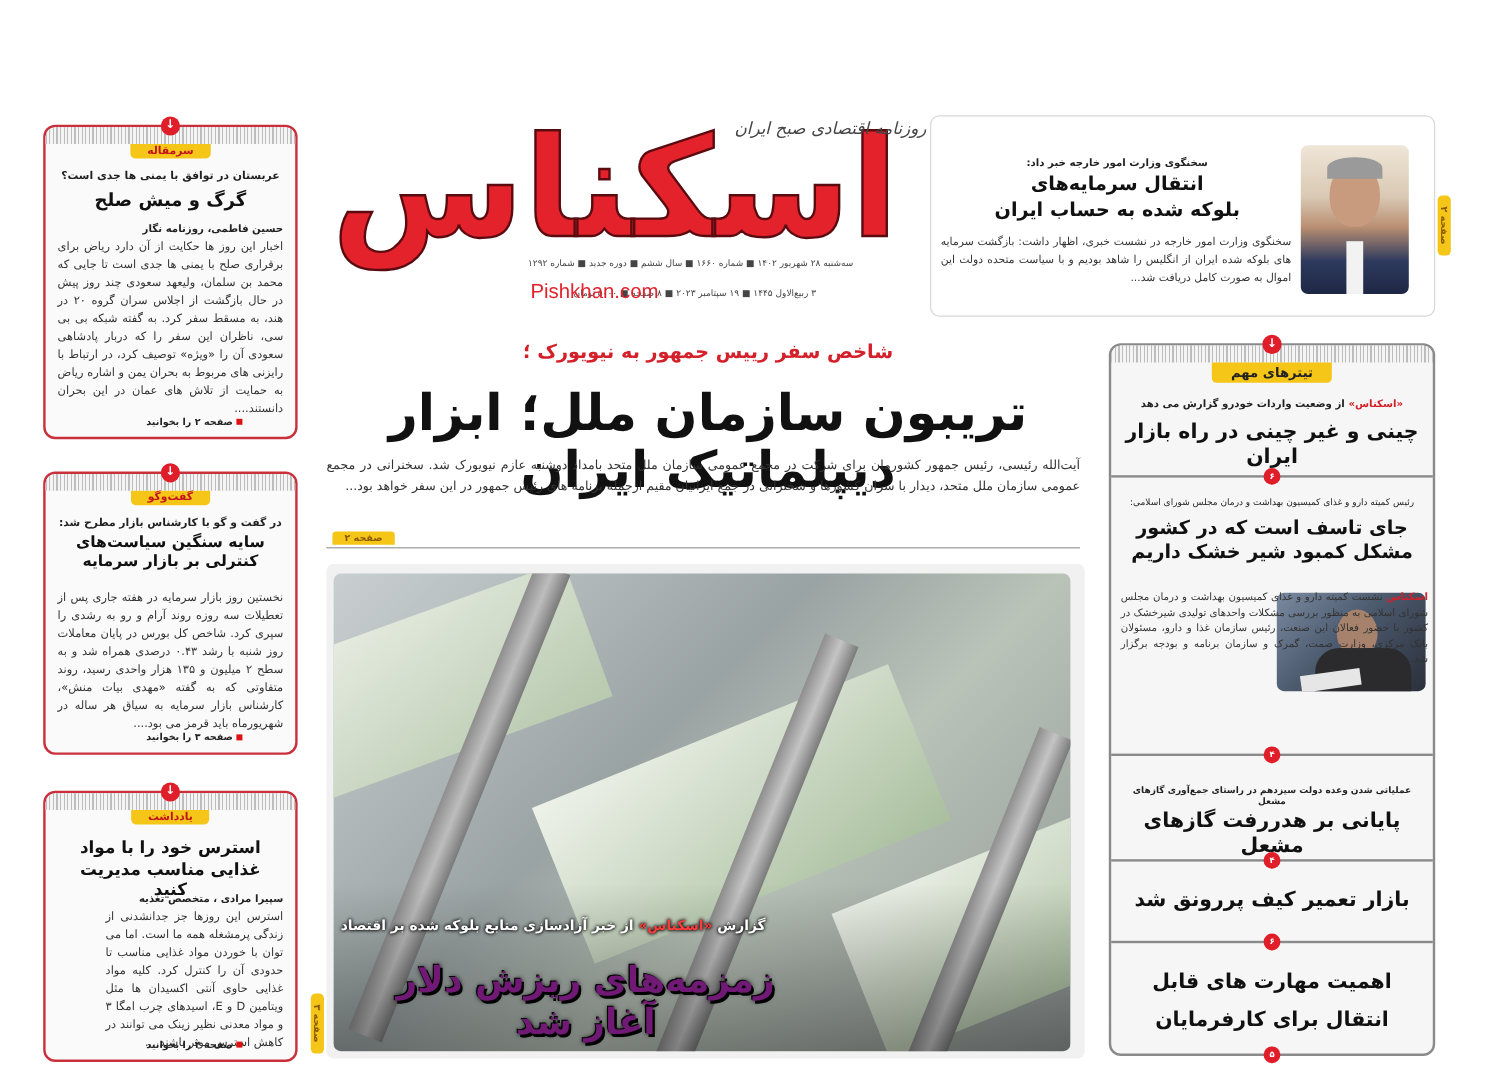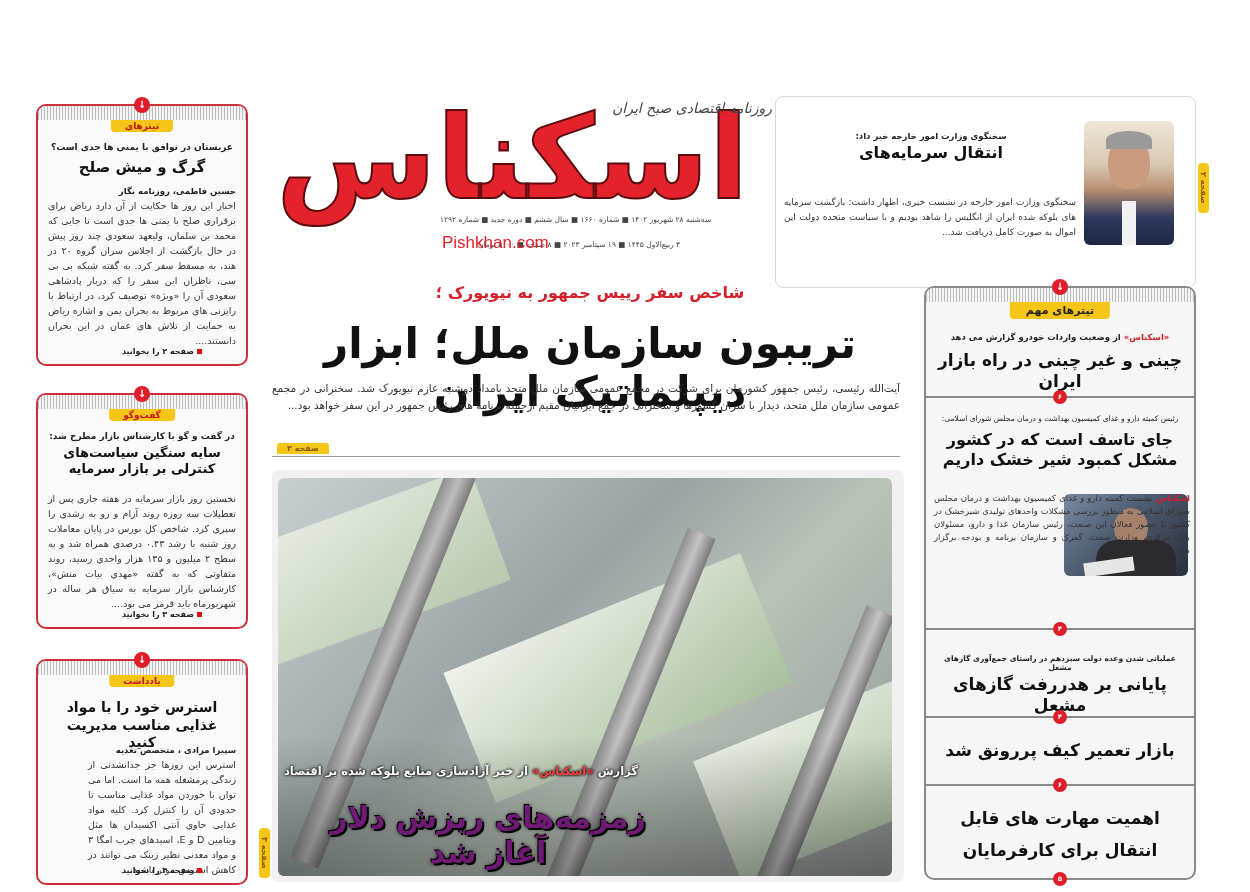--- a/index.html
+++ b/index.html
@@ -15,36 +15,36 @@
   .author{font-size:8.5px;font-weight:bold;color:#222;}
   .body{font-size:9.5px;line-height:15px;text-align:justify;color:#333;}
   .more{font-size:8px;font-weight:bold;text-align:center;color:#222;margin-left:40px;}
   .more::before{content:"";display:inline-block;width:5px;height:5px;background:#d11;margin-left:3px;}
   
   .logo{position:absolute;left:275px;top:98px;width:475px;height:120px;font-family:"DejaVu Sans",sans-serif;font-weight:bold;font-size:116px;line-height:120px;color:#e3222c;text-align:center;letter-spacing:-4px;-webkit-text-stroke:2px #5a0b10;}
   .logo-sub{position:absolute;left:612px;top:100px;font-size:14px;font-style:italic;color:#444;}
   .dateline{position:absolute;font-size:7.5px;color:#444;white-space:nowrap;}
   .watermark{position:absolute;left:442px;top:233px;font-family:"Liberation Sans",sans-serif;font-size:17px;color:#e3222c;direction:ltr;}
   
-  .teaser{position:absolute;left:775px;top:96px;width:421px;height:192px;border:1px solid #d8d8d8;border-radius:8px;background:#fff;box-sizing:border-box;}
+  .teaser{position:absolute;left:775px;top:96px;width:421px;height:168px;border:1px solid #d8d8d8;border-radius:8px;background:#fff;box-sizing:border-box;}
   .photo{position:absolute;border-radius:6px;overflow:hidden;}
   .sidetab{position:absolute;background:#f5c518;color:#8a5a00;font-size:8px;font-weight:bold;writing-mode:vertical-rl;text-align:center;border-radius:4px;padding:4px 1px;}
   
   .rightcol{position:absolute;left:924px;top:286px;width:272px;height:594px;border:2px solid #8a8a8a;border-radius:10px;background:#f6f6f6;box-sizing:border-box;}
   .divider{position:absolute;left:0;right:0;height:2px;background:#8a8a8a;}
   .dot{position:absolute;left:50%;margin-left:-7px;width:14px;height:14px;border-radius:50%;background:#e01e2a;color:#fff;font-size:7px;line-height:14px;text-align:center;font-weight:bold;}
   .red{color:#d3202a;}
 </style>
 </head>
 <body>
 
 <div class="sidebox" style="left:36px;top:104px;width:212px;height:262px;">
   <div class="stripes"></div>
   <div class="pin">↓</div>
-  <div class="tag">تیترهای</div>
+  <div class="tag">سرمقاله</div>
   <div class="abs kicker" style="top:36px;left:6px;right:6px;">عربستان در توافق با یمنی ها جدی است؟</div>
   <div class="abs htitle" style="top:52px;left:6px;right:6px;font-size:15px;">گرگ و میش صلح</div>
   <div class="abs author" style="top:80px;right:10px;">حسین فاطمی، روزنامه نگار</div>
   <div class="abs body" style="top:92px;left:10px;right:10px;">اخبار این روز ها حکایت از آن دارد ریاض برای برقراری صلح با یمنی ها جدی است تا جایی که محمد بن سلمان، ولیعهد سعودی چند روز پیش در حال بازگشت از اجلاس سران گروه ۲۰ در هند، به مسقط سفر کرد. به گفته شبکه بی بی سی، ناظران این سفر را که دربار پادشاهی سعودی آن را «ویژه» توصیف کرد، در ارتباط با رایزنی های مربوط به بحران یمن و اشاره ریاض به حمایت از تلاش های عمان در این بحران دانستند....</div>
   <div class="abs more" style="bottom:8px;left:0;right:0;">صفحه ۲ را بخوانید</div>
 </div>
 
 <div class="sidebox" style="left:36px;top:393px;width:212px;height:236px;">
   <div class="stripes"></div>
   <div class="pin">↓</div>
@@ -73,20 +73,21 @@
 
 <div class="teaser">
   <div class="photo" style="left:308px;top:24px;width:90px;height:124px;background:linear-gradient(180deg,#efe6d8 0%,#d9c8b3 35%,#b98f72 55%,#2d3a5e 78%,#1e2744 100%);">
     <div style="position:absolute;left:24px;top:14px;width:42px;height:54px;border-radius:50% 50% 45% 45%;background:#c89a7e;"></div>
     <div style="position:absolute;left:22px;top:10px;width:46px;height:18px;border-radius:50% 50% 0 0;background:#9a9a9a;"></div>
     <div style="position:absolute;left:38px;top:80px;width:14px;height:44px;background:#f2f2f2;"></div>
   </div>
   <div class="sidetab" style="right:-14px;top:66px;height:42px;">صفحه ۲</div>
   <div class="abs kicker" style="top:34px;left:20px;width:270px;text-align:center;font-size:8.5px;">سخنگوی وزارت امور خارجه خبر داد:</div>
   <div class="abs htitle" style="top:46px;left:20px;width:270px;font-size:16px;">انتقال سرمایه‌های</div>
+  <div class="abs htitle" style="top:68px;left:20px;width:270px;font-size:16px;">بلوکه شده به حساب ایران</div>
   <div class="abs body" style="top:98px;left:8px;width:292px;font-size:9px;line-height:15px;">سخنگوی وزارت امور خارجه در نشست خبری، اظهار داشت: بازگشت سرمایه های بلوکه شده ایران از انگلیس را شاهد بودیم و با سیاست متحده دولت این اموال به صورت کامل دریافت شد...</div>
 </div>
 
 <div class="abs" style="left:270px;top:283px;width:640px;text-align:center;color:#d3202a;font-weight:bold;font-size:16px;">شاخص سفر رییس جمهور به نیویورک ؛</div>
 <div class="abs" style="left:270px;top:320px;width:640px;text-align:center;font-weight:bold;font-size:42px;line-height:48px;color:#111;">تریبون سازمان ملل؛ ابزار دیپلماتیک ایران</div>
 <div class="abs body" style="left:272px;top:380px;width:628px;font-size:10.5px;line-height:17px;">آیت‌الله رئیسی، رئیس جمهور کشورمان برای شرکت در مجمع عمومی سازمان ملل متحد بامداد دوشنبه عازم نیویورک شد. سخنرانی در مجمع عمومی سازمان ملل متحد، دیدار با سران کشورها و سخنرانی در جمع ایرانیان مقیم ازجمله برنامه های رئیس جمهور در این سفر خواهد بود...</div>
 <div class="abs" style="left:277px;top:443px;background:#f5c518;color:#8a5a00;font-size:8px;font-weight:bold;padding:1px 10px;border-radius:3px 3px 0 0;">صفحه ۲</div>
 <div class="abs" style="left:272px;top:456px;width:628px;height:1px;background:#9a9a9a;"></div>
 
 <div class="abs" style="left:272px;top:470px;width:632px;height:412px;background:#f1f1f1;border-radius:6px;">

